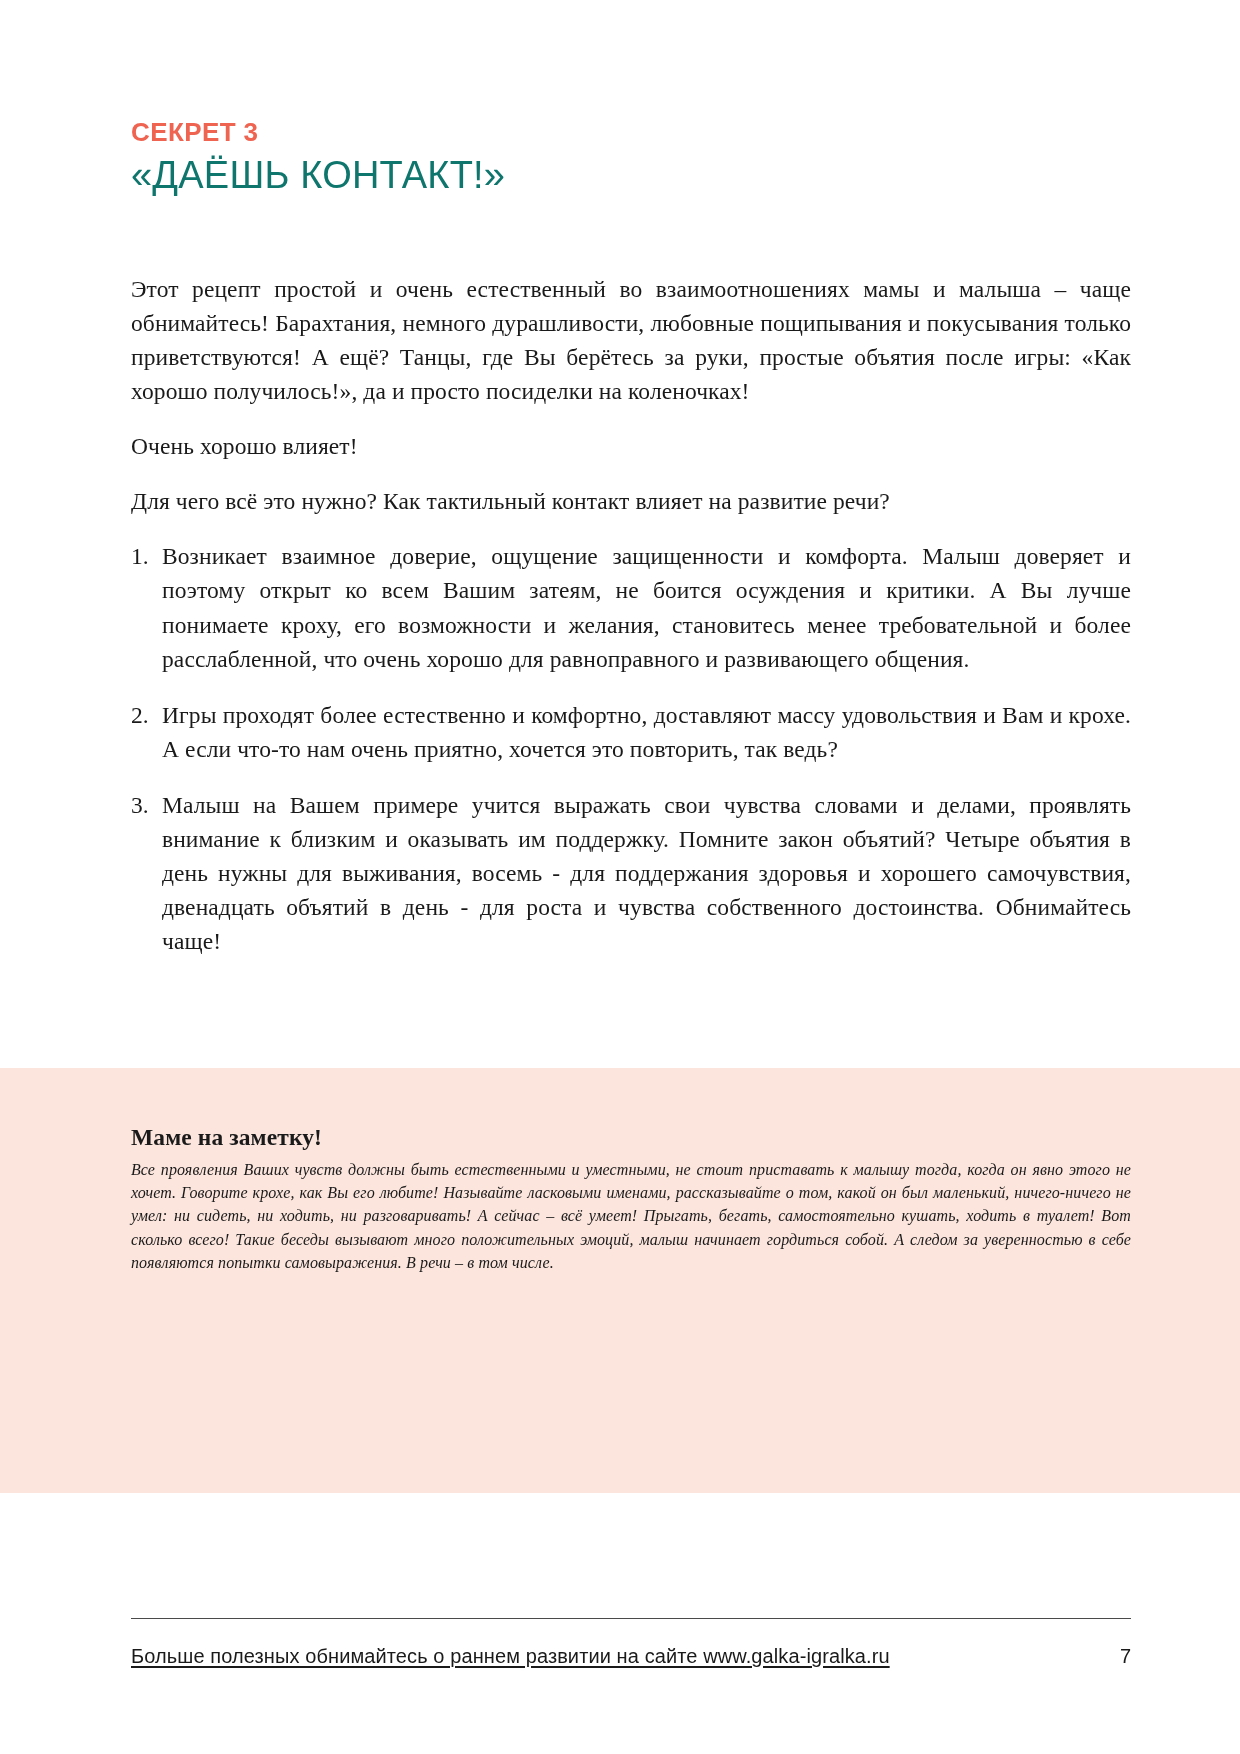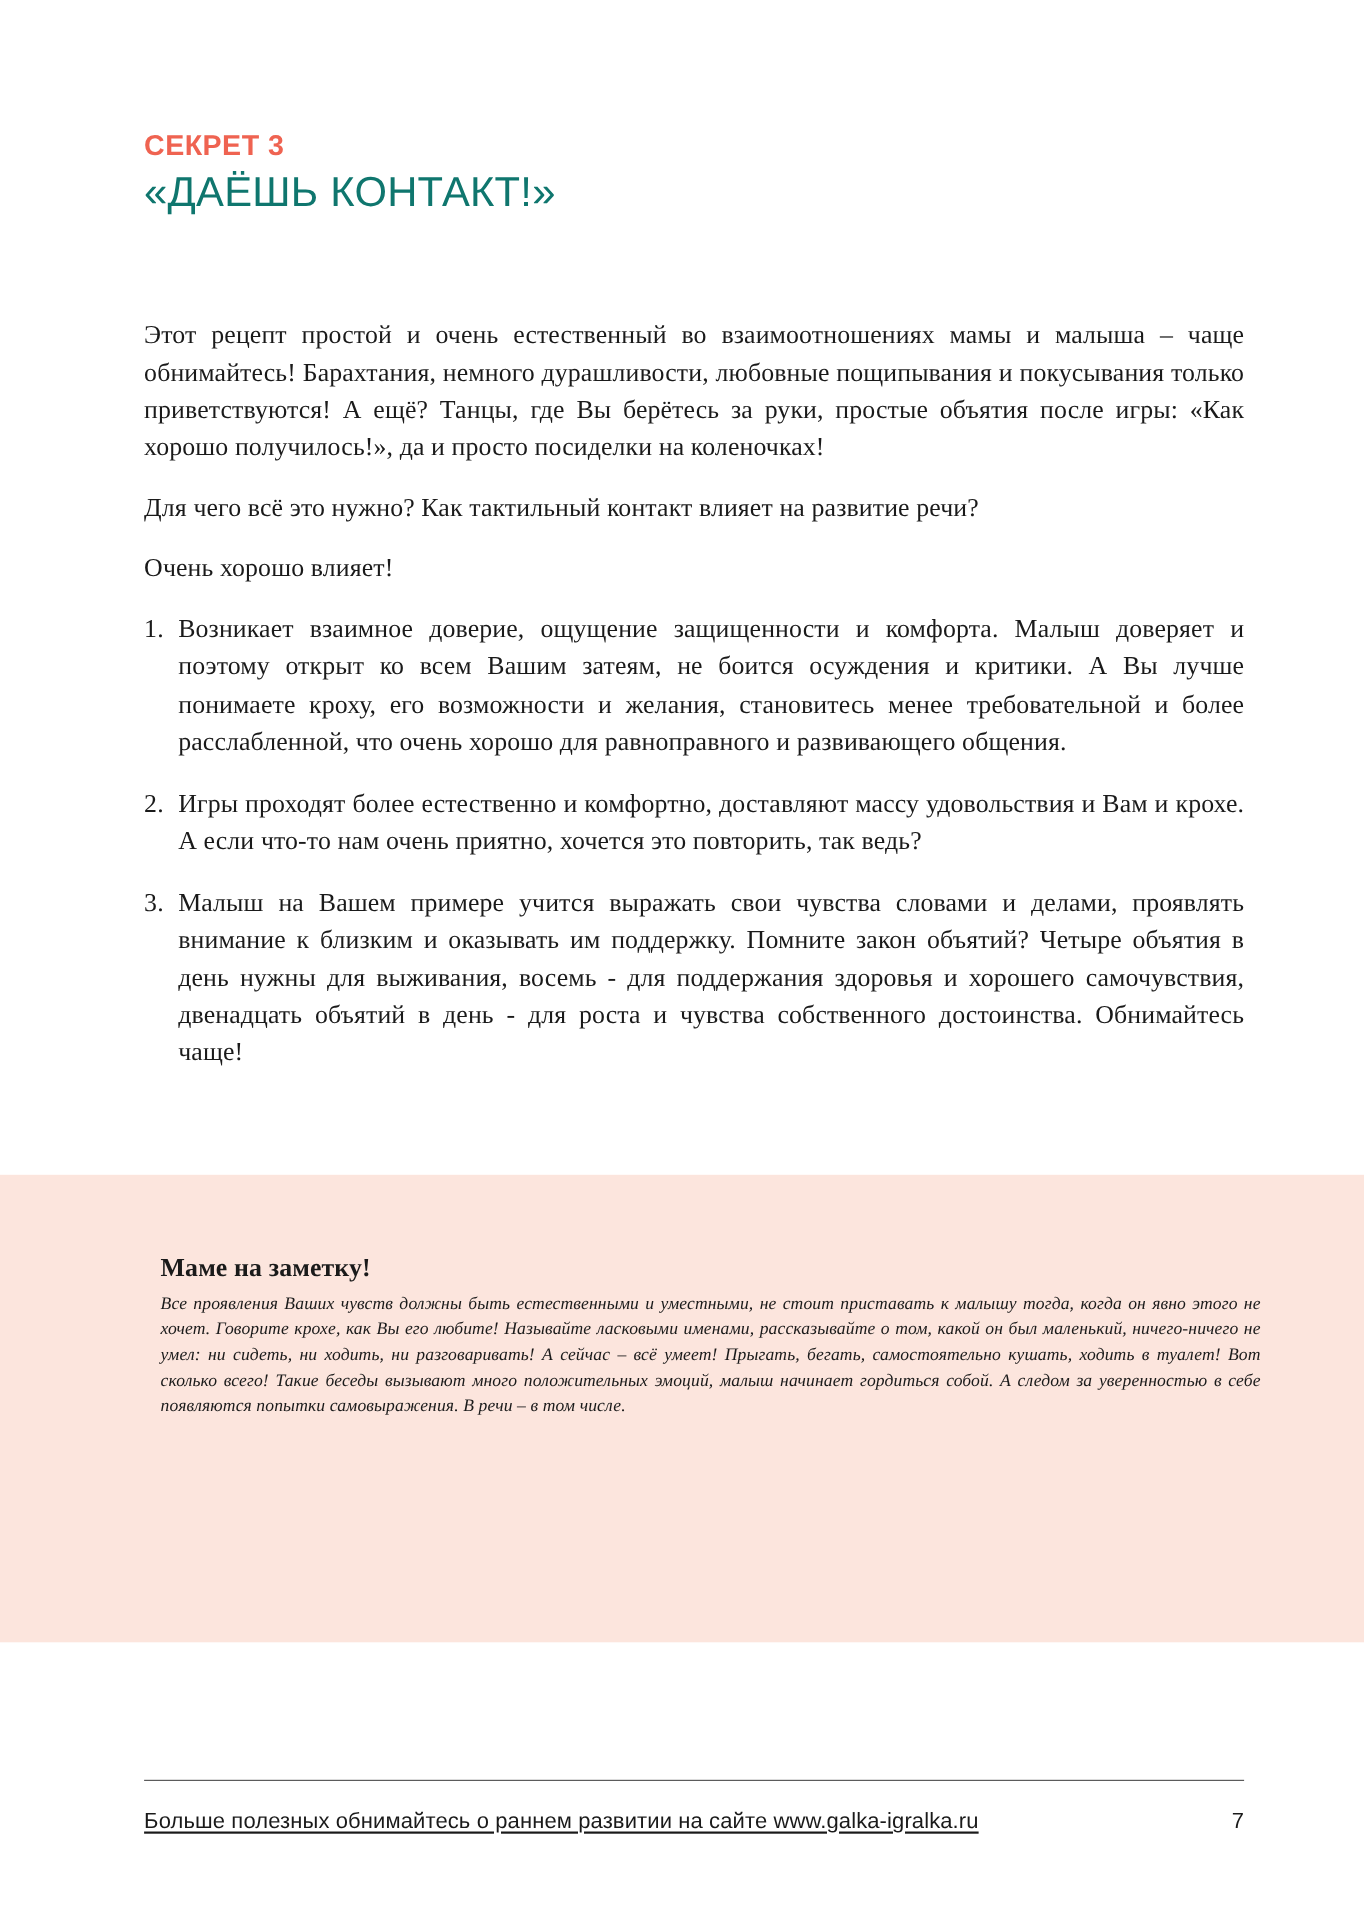--- a/index.html
+++ b/index.html
@@ -47,21 +47,21 @@
     letter-spacing: 0.2px;
     color: #0f766e;
     margin: 0;
     line-height: 1.15;
   }
 
   
   .content {
     position: absolute;
     left: 131px;
-    top: 288px;
+    top: 272px;
     width: 1000px;
   }
   p.para {
     margin: 0 0 21px 0;
     font-size: 23.5px;
     line-height: 1.45;
     text-align: justify;
     text-justify: inter-word;
     letter-spacing: 0.1px;
   }
@@ -100,23 +100,22 @@
     left: 0;
     top: 1068px;
     width: 1240px;
     height: 425px;
     background: #fce5dd;
     box-sizing: border-box;
   }
   .callout-inner {
     position: absolute;
     left: 131px;
-    top: 68px;
-    width: 1000px;
-    margin-left: 15px;
+    top: 52px;
+    width: 1000px;
   }
   .callout-title {
     font-family: "Liberation Serif", serif;
     font-weight: bold;
     font-size: 23.5px;
     line-height: 1.45;
     margin: 0 0 4px 0;
     letter-spacing: 0.1px;
   }
   .callout-body {
@@ -167,22 +166,22 @@
 <div class="page">
 
   <div class="title-block">
     <div class="secret-kicker">СЕКРЕТ 3</div>
     <h1 class="secret-title">«ДАЁШЬ КОНТАКТ!»</h1>
   </div>
 
   <div class="content">
 
     <p class="para">Этот рецепт простой и очень естественный во взаимоотношениях мамы и малыша – чаще обнимайтесь! Барахтания, немного дурашливости, любовные пощипывания и покусывания только приветствуются! А ещё? Танцы, где Вы берётесь за руки, простые объятия после игры: «Как хорошо получилось!», да и просто посиделки на коленочках!</p>
+    <p class="para">Очень хорошо влияет!</p>
     <p class="para">Для чего всё это нужно? Как тактильный контакт влияет на развитие речи?</p>
-    <p class="para">Очень хорошо влияет!</p>
 
     <ol class="numlist">
       <li>
         <span class="marker">1.</span>
         <span>Возникает взаимное доверие, ощущение защищенности и комфорта. Малыш доверяет и поэтому открыт ко всем Вашим затеям, не боится осуждения и критики. А Вы лучше понимаете кроху, его возможности и желания, становитесь менее требовательной и более расслабленной, что очень хорошо для равноправного и развивающего общения.</span>
       </li>
       <li>
         <span class="marker">2.</span>
         <span>Игры проходят более естественно и комфортно, доставляют массу удовольствия и Вам и крохе. А если что-то нам очень приятно, хочется это повторить, так ведь?</span>
       </li>

